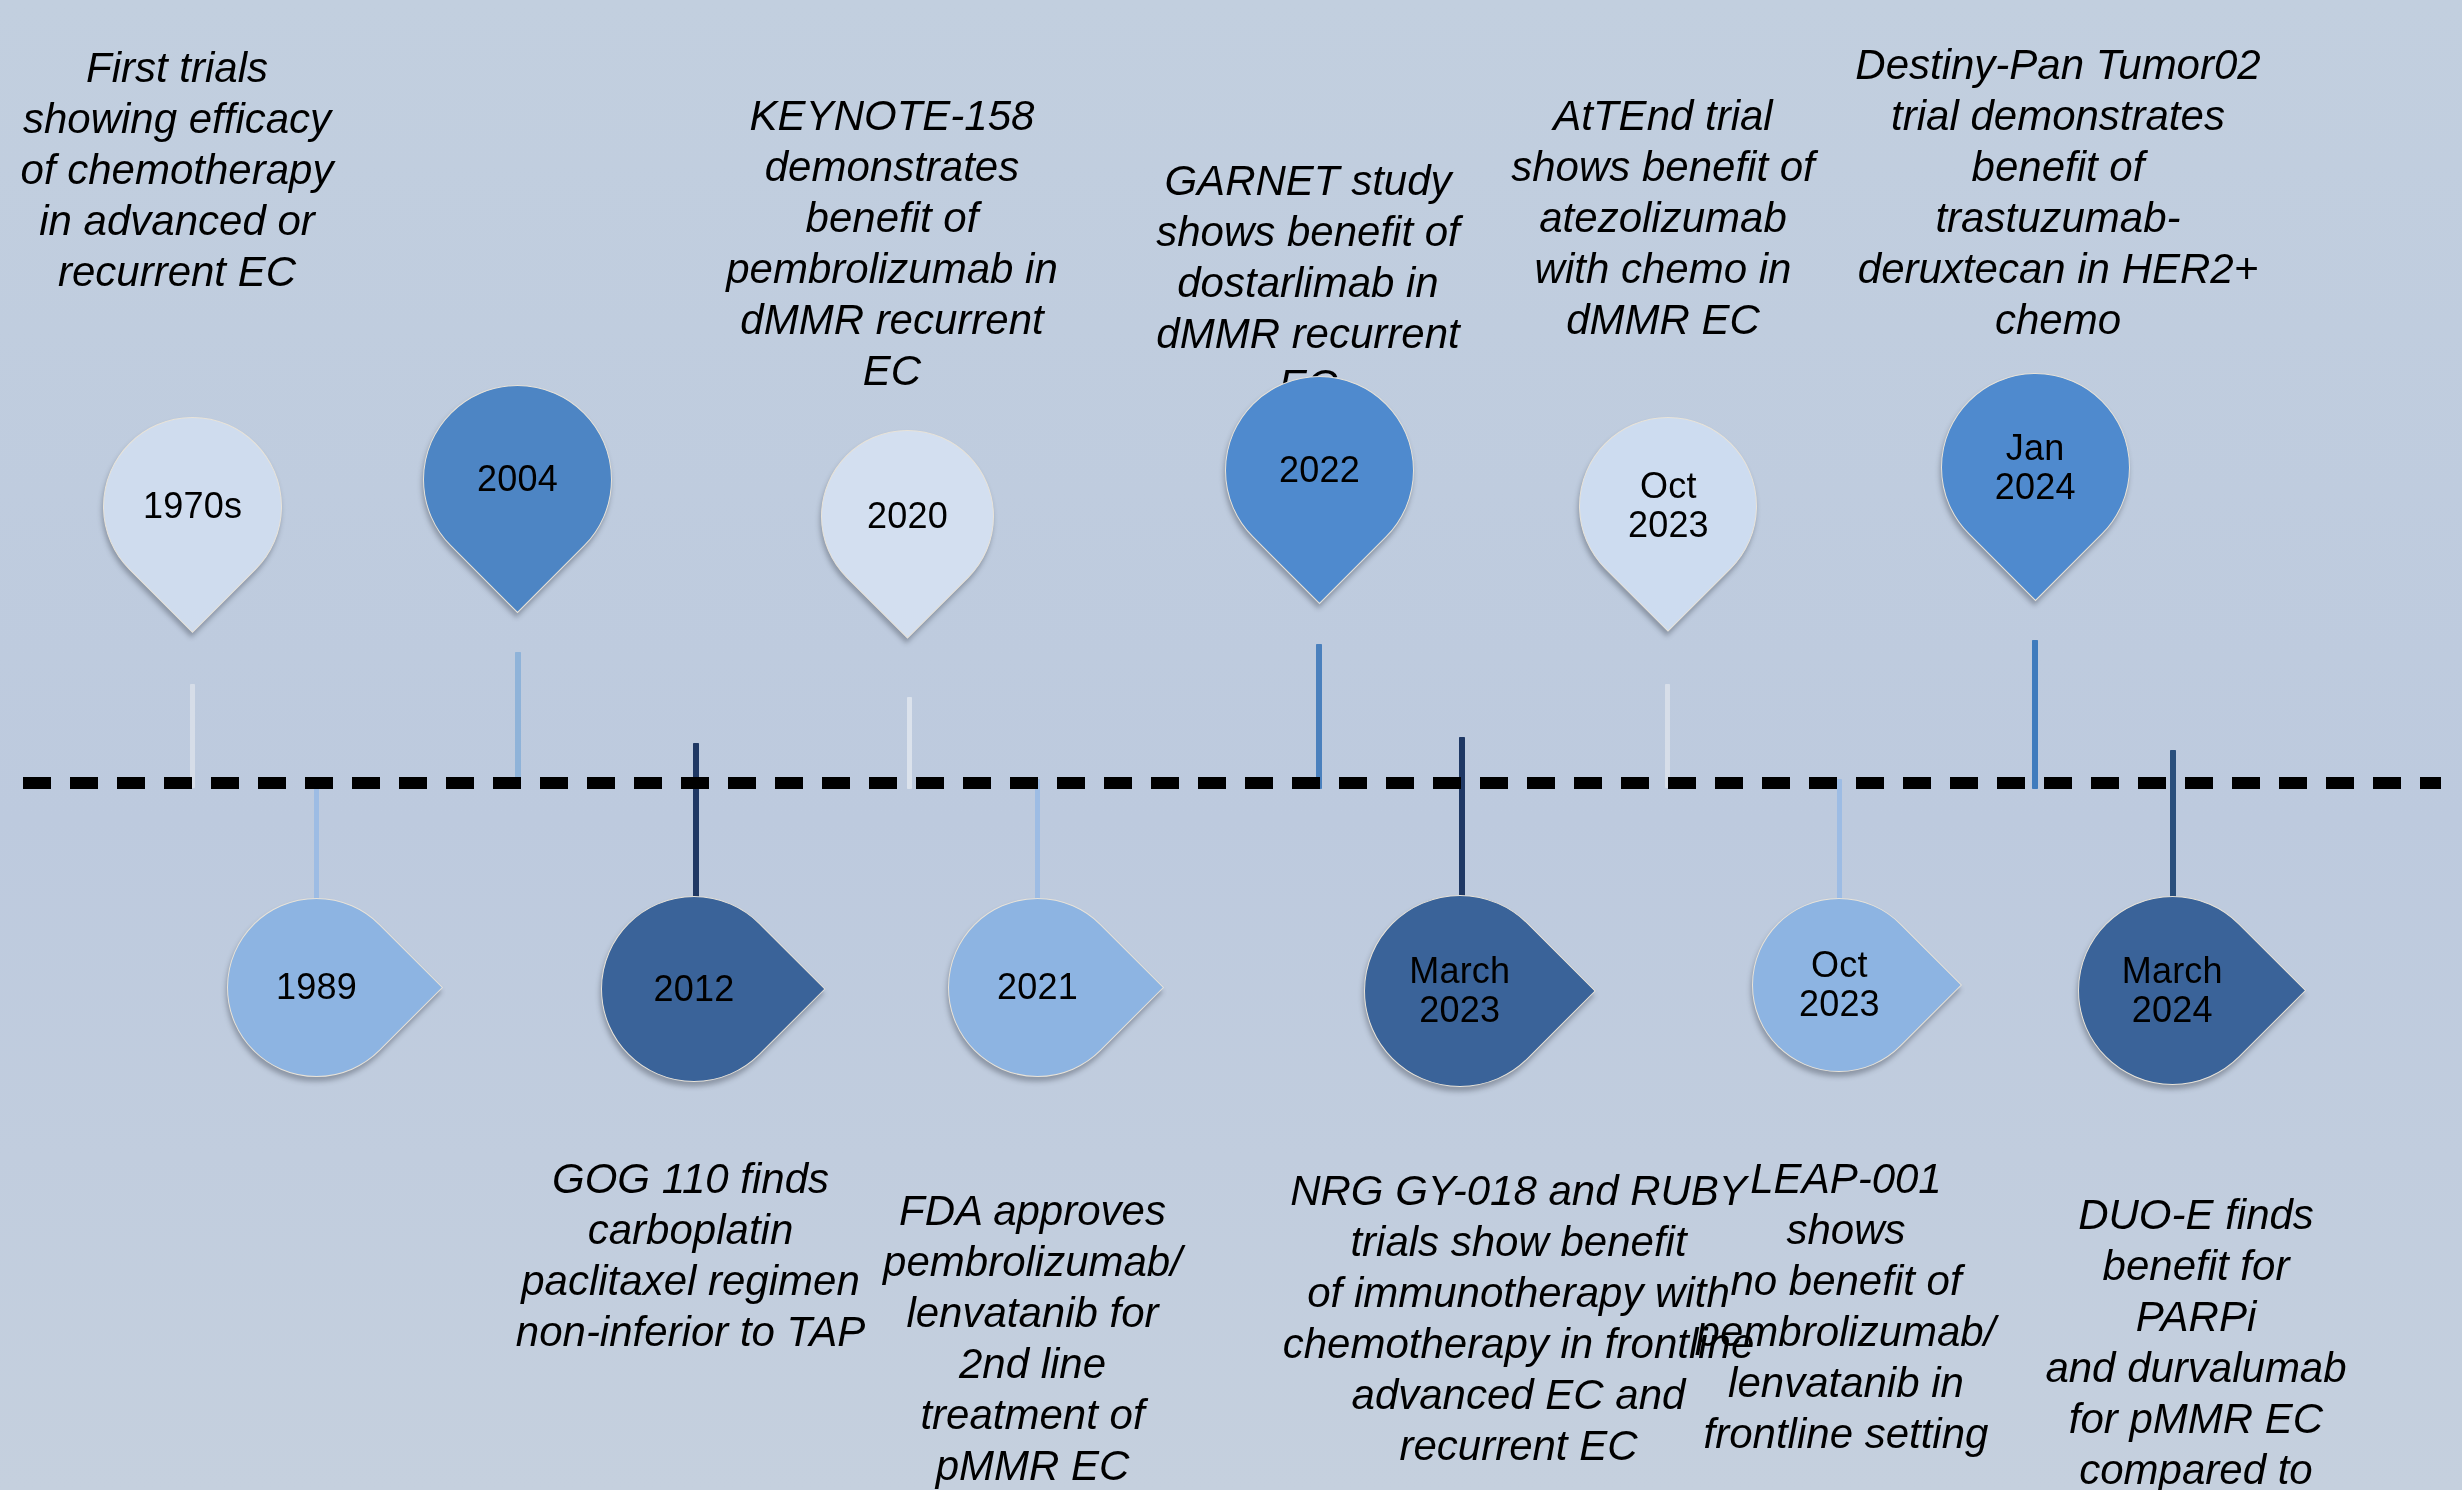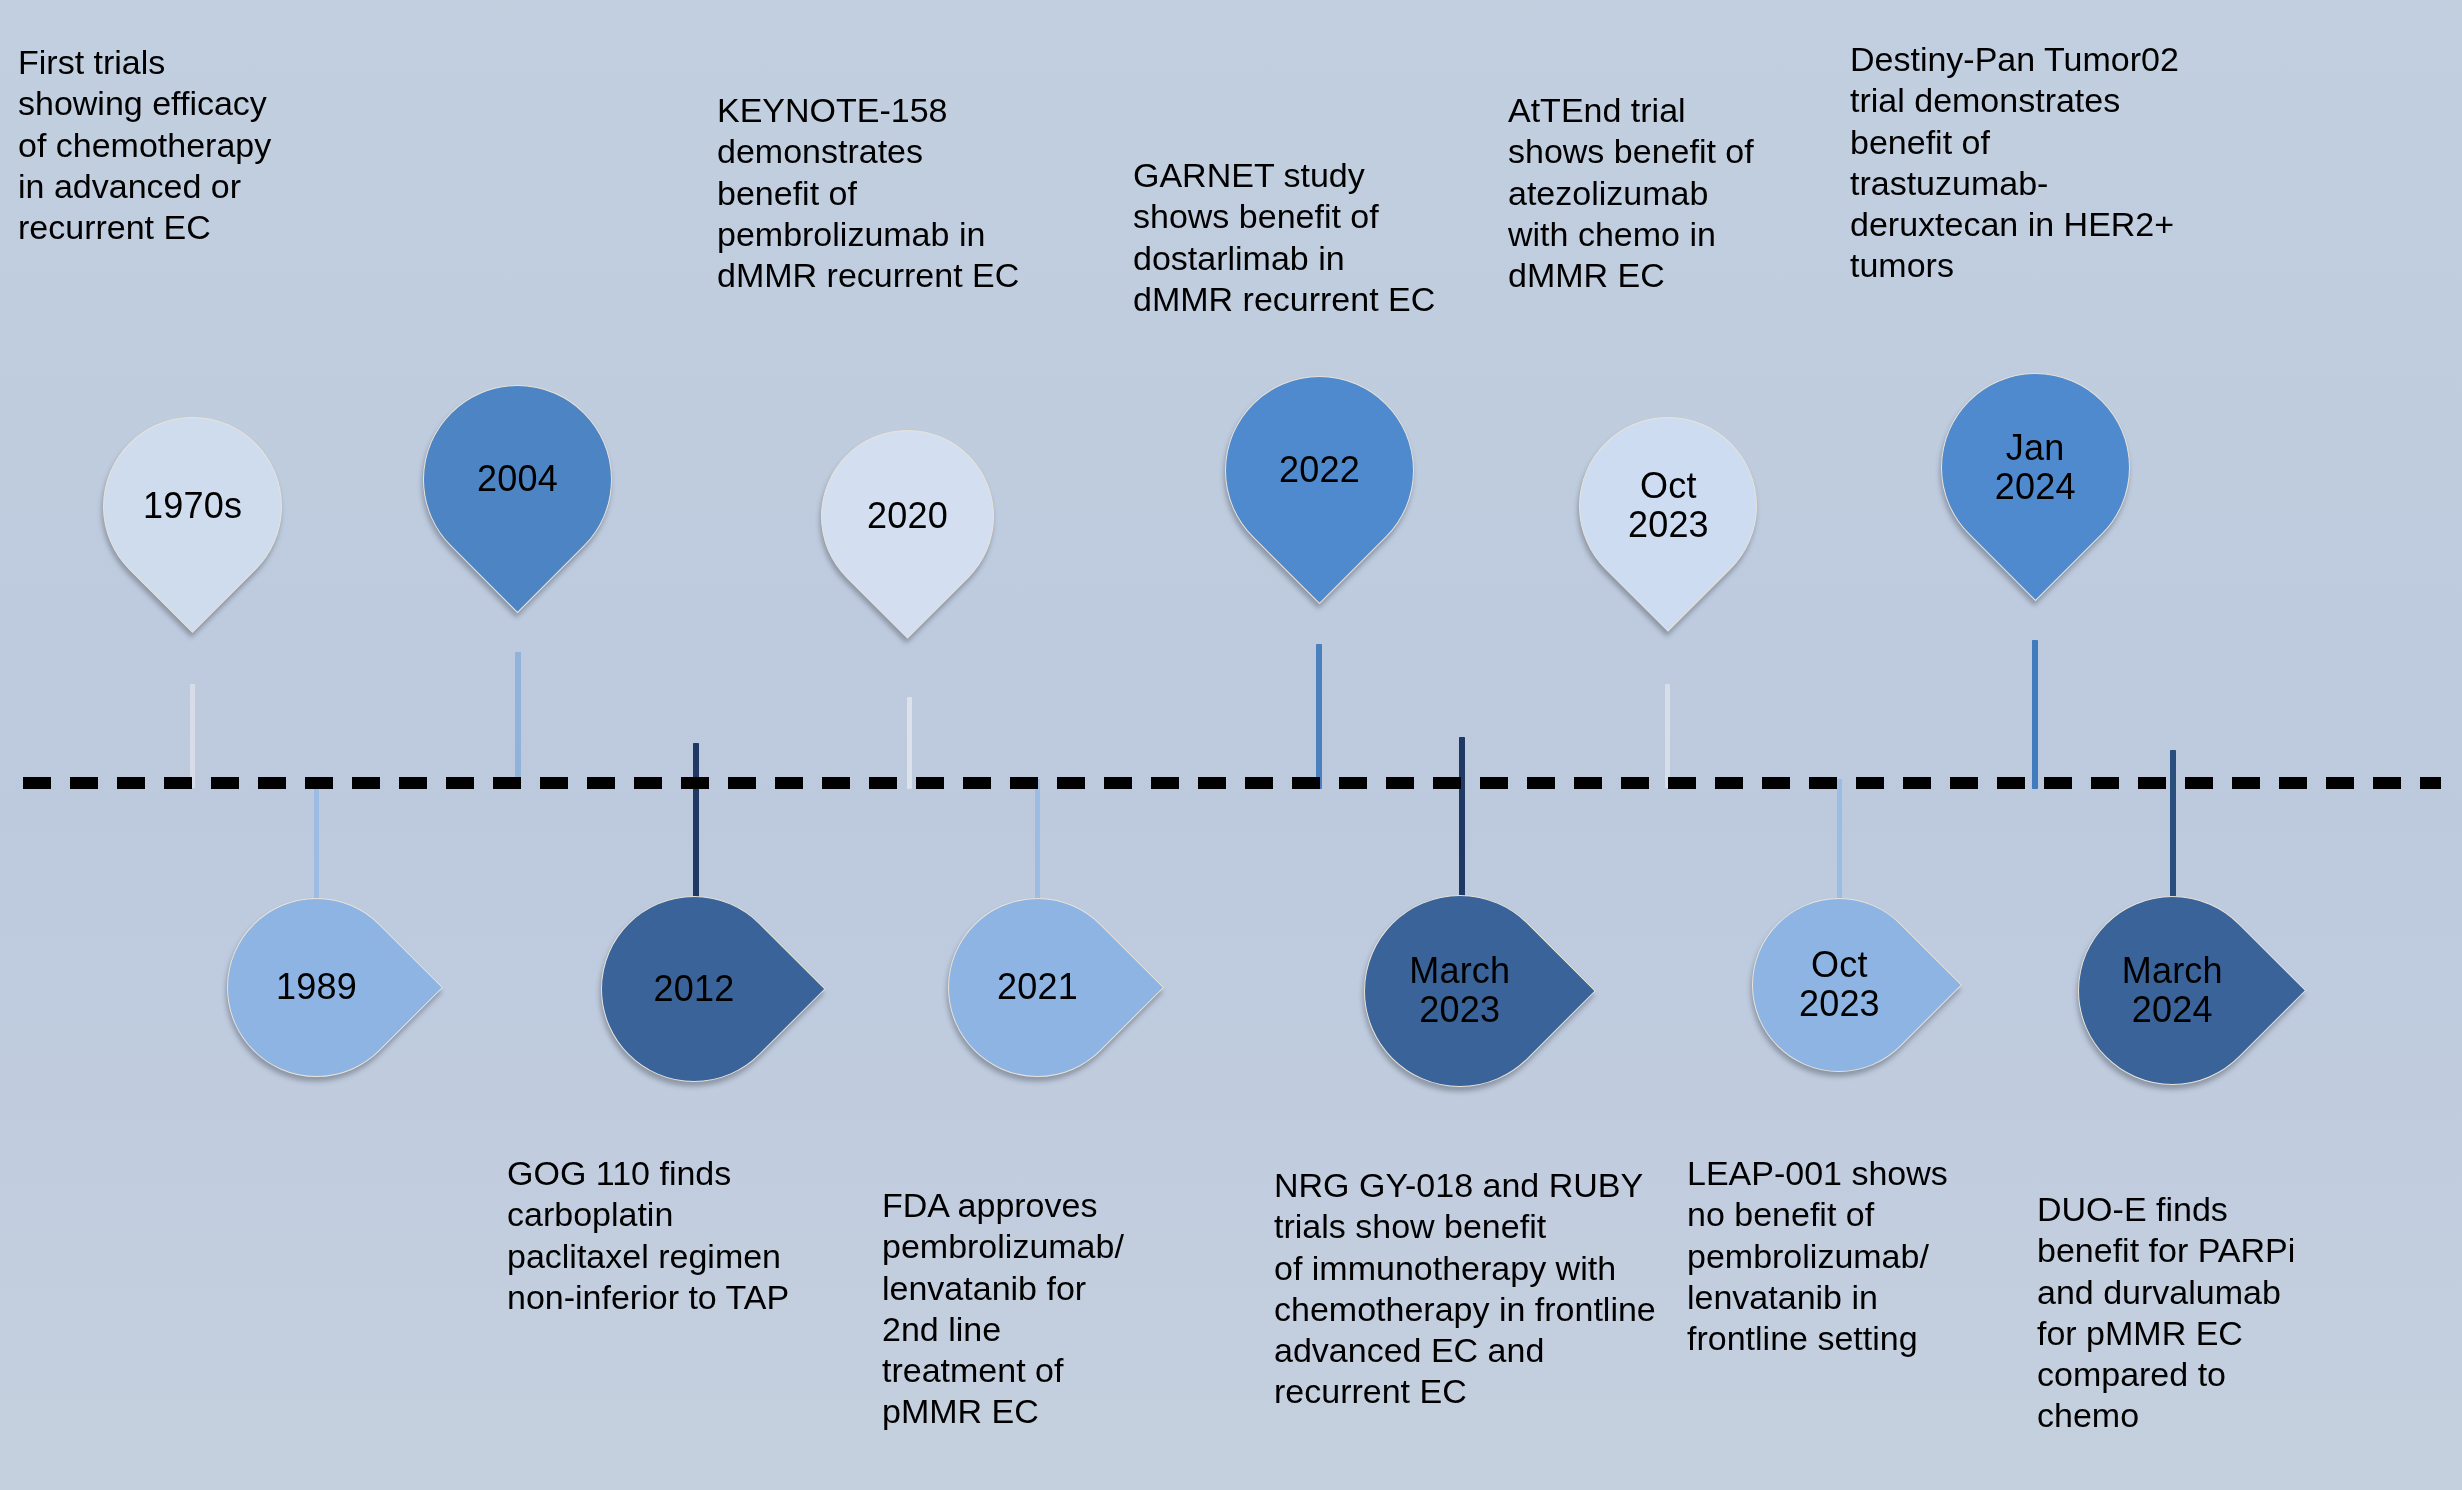--- a/index.html
+++ b/index.html
@@ -75,25 +75,26 @@
 
   .balloon .label {
     display: block;
     white-space: pre-line;
     font-weight: 400;
   }
 
   
   .caption {
     position: absolute;
-    text-align: left;
-    font-size: 34px;
+    text-align: center;
+    font-size: 42px;
     line-height: 1.215;
     white-space: pre-line;
     color: #000;
+    font-style: italic;
   }
 </style>
 </head>
 <body>
 
 <div id="board">
 
   <div class="caption" style="left:18px; top:42px; width:318px;">First trials
 showing efficacy
 of chemotherapy
@@ -116,21 +117,21 @@
 shows benefit of
 atezolizumab
 with chemo in
 dMMR EC</div>
 
   <div class="caption" style="left:1850px; top:39px; width:416px;">Destiny-Pan Tumor02
 trial demonstrates
 benefit of
 trastuzumab-
 deruxtecan in HER2+
-tumors</div>
+chemo</div>
 
   <div class="stem" style="left:190px; top:684px; height:104px; background:#d6dde8;"></div>
   <div class="stem" style="left:515px; top:652px; height:137px; background:#8fb3d9; width:5.7px;"></div>
   <div class="stem" style="left:907px; top:697px; height:92px; background:#dbe2ec;"></div>
   <div class="stem" style="left:1316px; top:644px; height:145px; background:#4a80bd; width:5.7px;"></div>
   <div class="stem" style="left:1665px; top:684px; height:104px; background:#d7dee9;"></div>
   <div class="stem" style="left:2032px; top:640px; height:149px; background:#3f7bbd; width:5.7px;"></div>
 
   <div class="balloon down" style="left:103px; top:417px; width:179px; height:179px; background:#cfdcee;">
     <span class="label">1970s</span>

